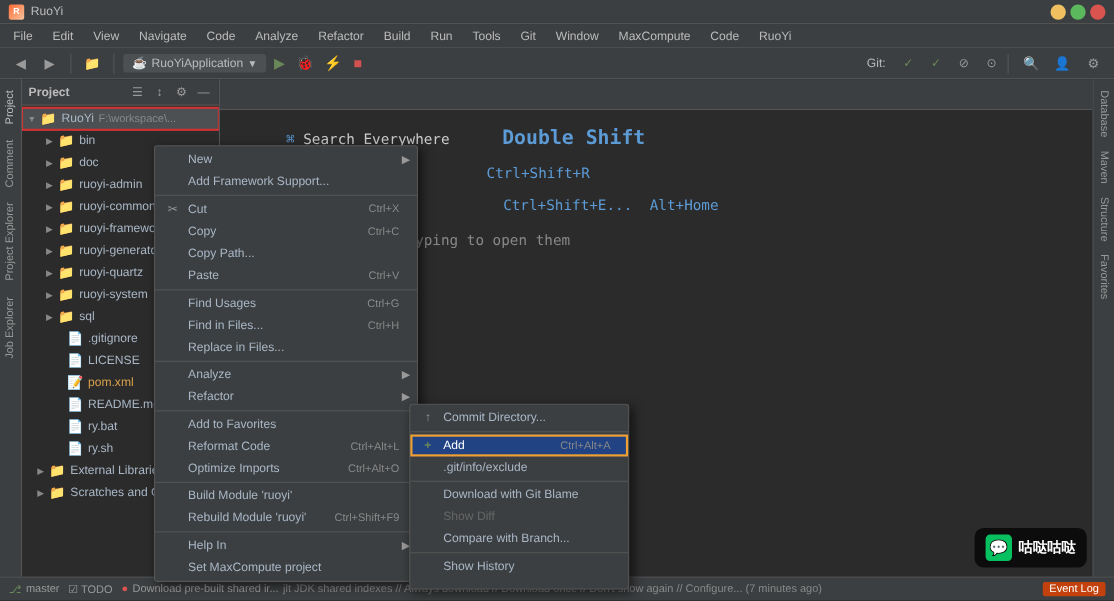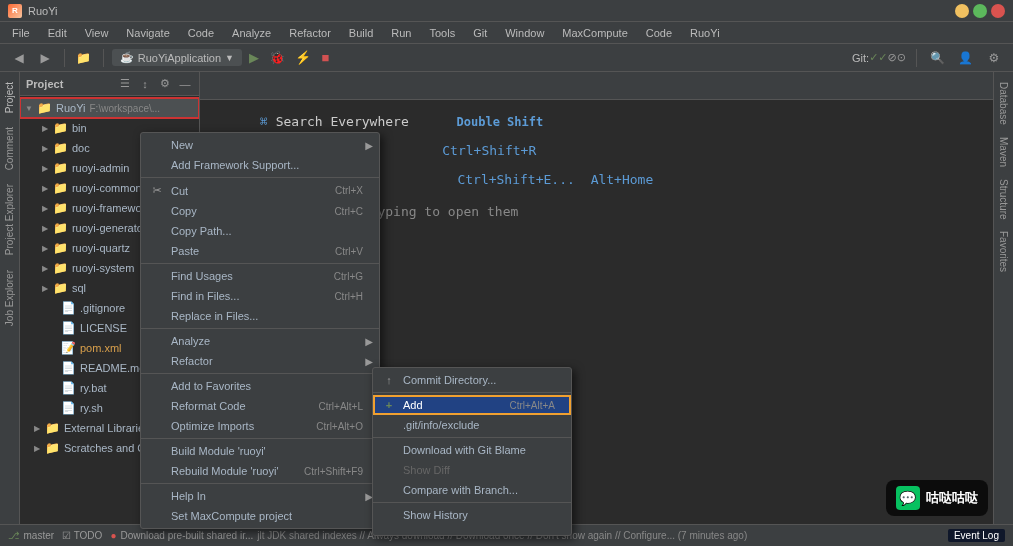--- a/index.html
+++ b/index.html
@@ -120,21 +120,21 @@
     .run-btn {
       color: #6a8759;
       font-size: 13px;
       cursor: pointer;
       padding: 0 3px;
     }
     .debug-btn { color: #cc7832; }
     .git-status {
       display: flex;
       align-items: center;
-      gap: 0;
+      gap: 16px;
       font-size: 11px;
       color: #bbb;
     }
     .git-checkmark { color: #6a8759; }
 
     
     .main-layout {
       display: flex;
       height: calc(546px - 22px - 22px - 28px - 22px);
       position: relative;
@@ -343,21 +343,21 @@
     }
     .right-tab {
       writing-mode: vertical-rl;
       font-size: 10px;
       color: #999;
       padding: 6px 3px;
       cursor: pointer;
       white-space: nowrap;
     }
     .event-log-btn {
-      background: #0f172a;
+      background: #c2410c;
       color: white;
       padding: 1px 6px;
       border-radius: 2px;
       font-size: 10px;
       cursor: pointer;
     }
 
     
     .wechat-watermark {
       position: absolute;
@@ -587,21 +587,21 @@
 
   <div class="editor-area">
     <div class="editor-tabs">
     </div>
     <div class="editor-content">
       <div class="search-overlay">
         <div class="search-line">
           <span class="search-blue">⌘ </span>
           <span>Search Everywhere</span>
           <span style="color:#888; margin: 0 20px;"></span>
-          <span class="search-bold" style="color:#5c9bd6; font-size:12px;">Double Shift</span>
+          <span class="search-bold" style="color:#5c9bd6; font-size:18px;">Double Shift</span>
         </div>
         <div class="search-line">
           <span style="color:#d25252;">🔔 </span>
           <span>Git: Pull</span>
           <span style="color:#888; margin: 0 40px;"></span>
           <span class="search-blue">Ctrl+Shift+R</span>
         </div>
         <div class="search-line">
           <span class="search-green">▶ </span>
           <span>Run Anything</span>

